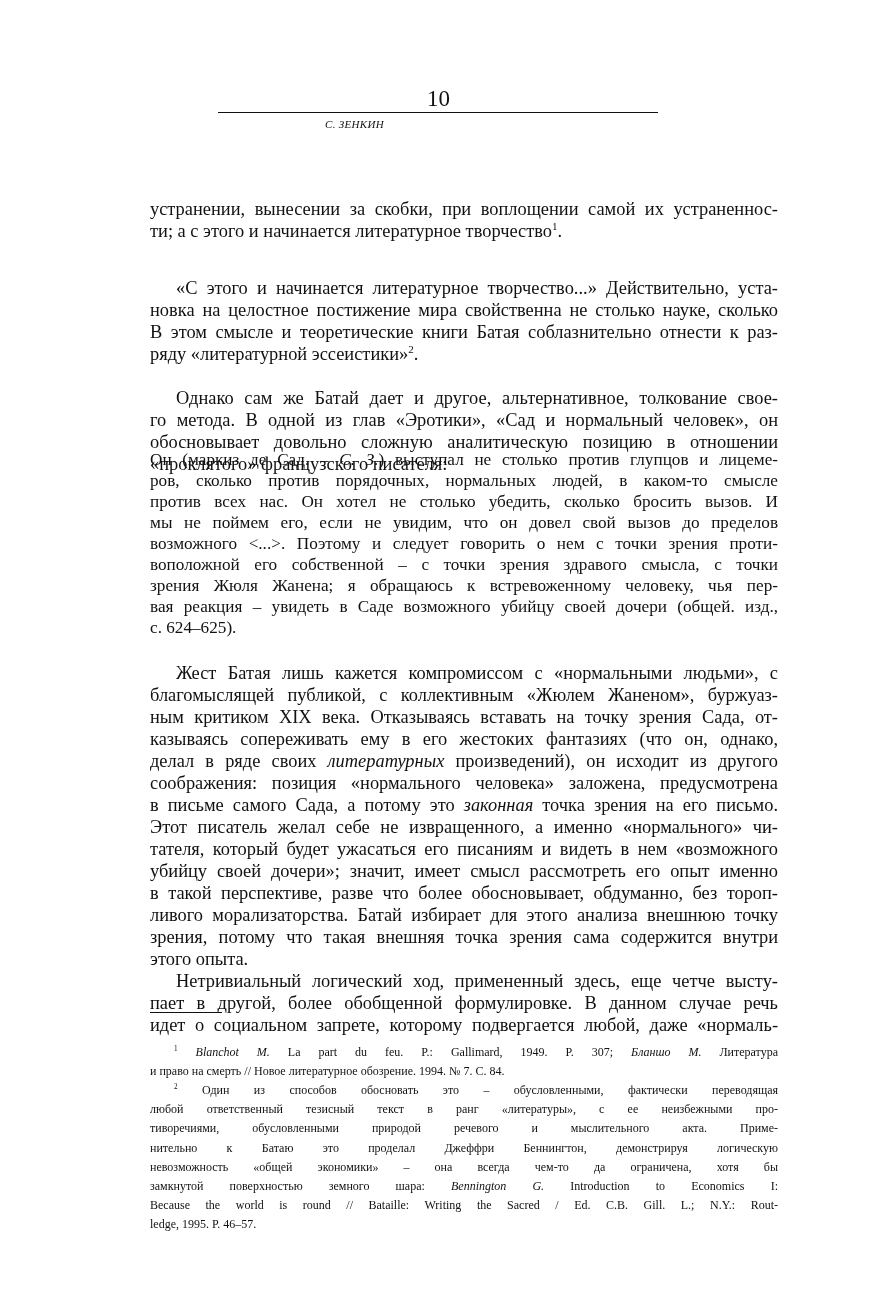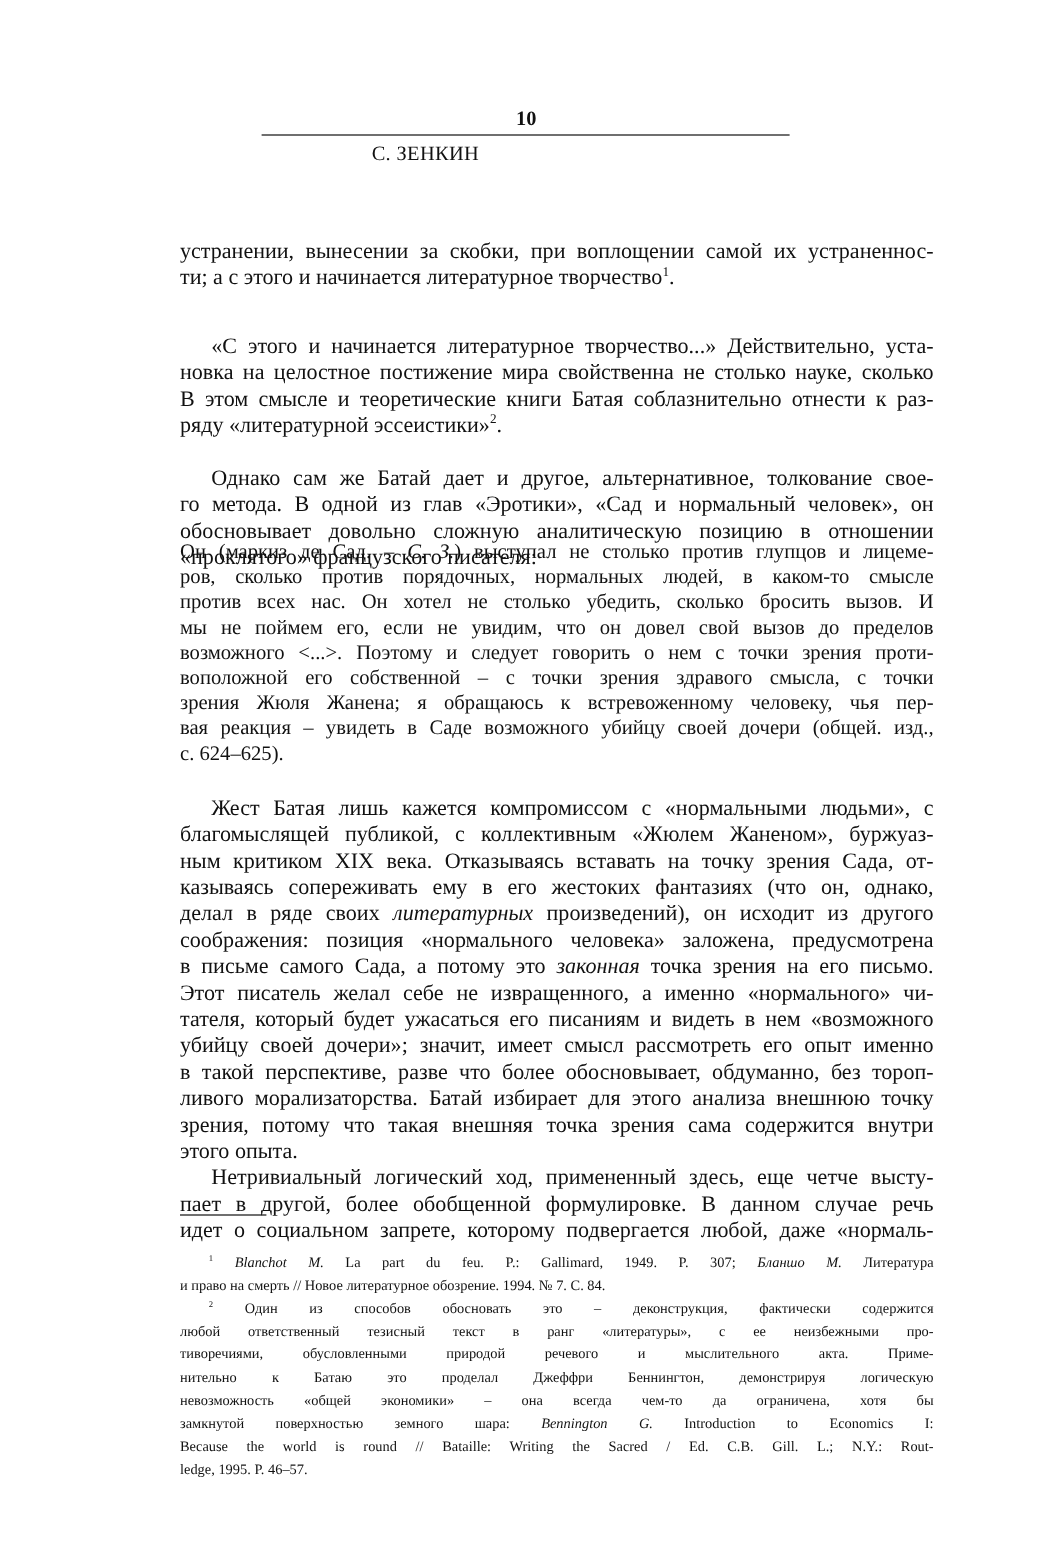--- a/index.html
+++ b/index.html
@@ -1,23 +1,23 @@
 <!DOCTYPE html>
 <html><head>
 <meta charset="utf-8">
 <style>
   html, body { margin: 0; padding: 0; background: #ffffff; }
   body { width: 877px; height: 1300px; position: relative; overflow: hidden;
          font-family: "Liberation Serif", "DejaVu Serif", serif; color: #111; }
   .page-number { position: absolute; top: 88px; left: 0; width: 877px; text-align: center;
-                 font-size: 17px; line-height: 22px; font-weight: bold; }
+                 font-size: 23px; line-height: 22px; }
   .header-rule { position: absolute; top: 112px; left: 218px; width: 440px; height: 0;
                  border-top: 1.3px solid #111; }
   .running-head { position: absolute; top: 118px; left: 0; width: 709px; text-align: center;
-                  font-size: 17px; letter-spacing: 0.3px; }
+                  font-size: 11px; letter-spacing: 0.3px; font-style: italic; }
   .block { position: absolute; left: 150px; width: 628px; }
   .line { display: block; white-space: nowrap; text-align: justify; text-align-last: justify;
           font-size: 18.4px; height: 22px; line-height: 22px; }
   .line.last { text-align-last: left; }
   .line.indent { padding-left: 26px; margin-top: 24px; }
   .quote .line { font-size: 17.2px; height: 21px; line-height: 21px; }
   .fn .line { font-size: 12px; height: 19.2px; line-height: 19.2px; }
   .fn .line.indent { padding-left: 24px; }
   .fn-rule { position: absolute; top: 1012px; left: 150px; width: 72px; height: 0;
              border-top: 1.3px solid #111; }
@@ -88,21 +88,21 @@
 </div>
 
 <div class="fn-rule"></div>
 
 <div class="block fn" style="top:1019px;">
   <span class="line indent"><sup>1</sup> <span><em>Blanchot M.</em> La part du feu. P.: Gallimard, 1949. P. 307; <em>Бланшо М.</em> Литература</span></span>
   <span class="line last">и право на смерть // Новое литературное обозрение. 1994. № 7. С. 84.</span>
 </div>
 
 <div class="block fn" style="top:1057px;">
-  <span class="line indent"><sup>2</sup> <span>Один из способов обосновать это – деконструкция, фактически содержится</span></span>
+  <span class="line indent"><sup>2</sup> <span>Один из способов обосновать это – обусловленными, фактически переводящая</span></span>
   <span class="line">любой ответственный тезисный текст в ранг «литературы», с ее неизбежными про-</span>
   <span class="line">тиворечиями, обусловленными природой речевого и мыслительного акта. Приме-</span>
   <span class="line">нительно к Батаю это проделал Джеффри Беннингтон, демонстрируя логическую</span>
   <span class="line">невозможность «общей экономики» – она всегда чем-то да ограничена, хотя бы</span>
   <span class="line"><span>замкнутой поверхностью земного шара: <em>Bennington G.</em> Introduction to Economics I:</span></span>
   <span class="line">Because the world is round // Bataille: Writing the Sacred / Ed. C.B. Gill. L.; N.Y.: Rout-</span>
   <span class="line last">ledge, 1995. P. 46–57.</span>
 </div>
 
 </body></html>

